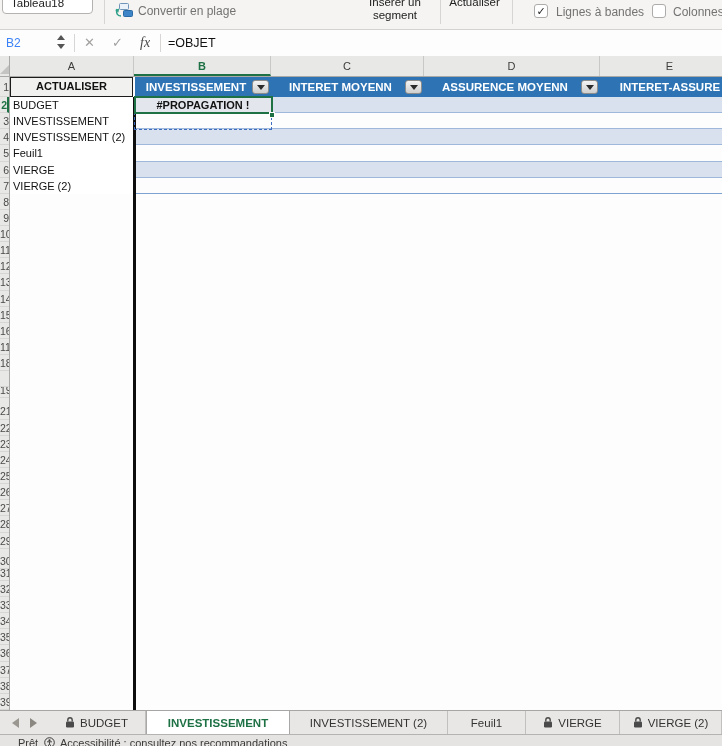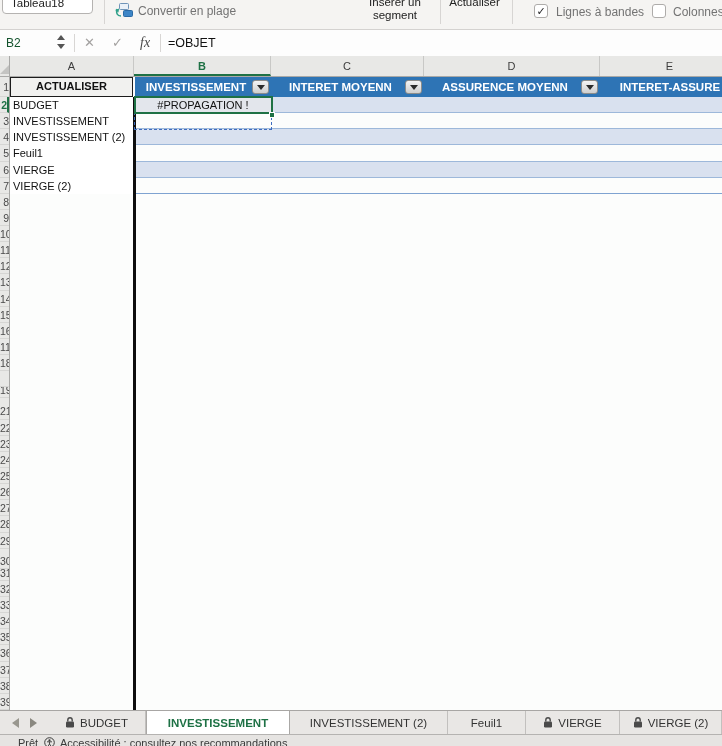--- a/index.html
+++ b/index.html
@@ -12,21 +12,21 @@
   
   .ribbon{position:absolute;left:0;top:0;width:722px;height:29px;background:#f5f4f2;border-bottom:1px solid #d4d2d0;}
   .table-name-box{position:absolute;left:2px;top:-10px;width:91px;height:24px;background:#fff;border:1px solid #b5b3b1;border-radius:4px;font-size:11.5px;color:#222;line-height:24px;padding-left:8px;box-sizing:border-box;}
   .rib-sep{position:absolute;top:0;width:1px;height:24px;background:#d7d5d3;}
   .convert-icon{position:absolute;left:115px;top:3px;width:18px;height:15px;}
   .rib-label{position:absolute;font-size:12px;color:#737373;white-space:nowrap;}
   .rib-2line{position:absolute;top:-4px;text-align:center;font-size:11.5px;color:#222;line-height:13px;white-space:nowrap;}
   .mac-checkbox{position:absolute;top:4px;width:14px;height:14px;background:#fff;border:1px solid #aeacaa;border-radius:3px;box-sizing:border-box;font-size:11px;line-height:12px;text-align:center;color:#1d1d1f;font-weight:700;}
   
   .formula-bar{position:absolute;left:0;top:30px;width:722px;height:26px;background:#fdfdfd;border-bottom:1px solid #c9c7c5;}
-  .name-box-text{position:absolute;left:6px;top:0;font-size:12px;color:#14532d;line-height:26px;}
+  .name-box-text{position:absolute;left:6px;top:0;font-size:12px;color:#3b82f6;line-height:26px;}
   .stepper{position:absolute;left:57px;top:5px;width:8px;height:16px;}
   .stepper .up{width:0;height:0;border-left:4px solid transparent;border-right:4px solid transparent;border-bottom:5px solid #555;margin-bottom:4px;}
   .stepper .down{width:0;height:0;border-left:4px solid transparent;border-right:4px solid transparent;border-top:5px solid #555;}
   .fb-sep{position:absolute;top:4px;width:1px;height:18px;background:#d8d6d4;}
   .fb-btn{position:absolute;top:0;font-size:13px;color:#a3a1a0;line-height:26px;}
   .fx-btn{position:absolute;top:0;font-family:"Liberation Serif",serif;font-style:italic;font-size:14px;color:#4a4a4a;line-height:26px;}
   .formula-text{position:absolute;left:168px;top:0;font-size:12.5px;color:#111;line-height:26px;}
   
   .sheet{position:absolute;left:0;top:56px;width:722px;height:654px;background:#fcfdfc;}
   .col-header-row{position:absolute;left:0;top:0;width:722px;height:21px;background:#e8e8e6;border-bottom:1px solid #a9a9a7;box-sizing:border-box;}
@@ -43,21 +43,21 @@
   .table-header-cell.no-filter .lbl{padding:0 4px;}
   .filter-btn{position:absolute;right:2px;top:3px;width:17px;height:14px;background:linear-gradient(#f4f4f4,#cfcfcf);border:1px solid #8d8d8b;border-radius:3px;box-sizing:border-box;}
   .filter-arrow{position:absolute;left:3.5px;top:4px;width:0;height:0;border-left:4px solid transparent;border-right:4px solid transparent;border-top:5px solid #2b2b2b;}
   .a-cell{position:absolute;left:10px;width:123px;font-size:11px;color:#111;line-height:16px;padding-left:3px;box-sizing:border-box;white-space:nowrap;overflow:hidden;background:#fff;}
   .stripe{position:absolute;left:135px;width:605px;box-sizing:border-box;border-bottom:1px solid #9db8da;}
   .stripe.band{background:#d9e1ef;}
   .stripe.plain{background:#fcfdfc;}
   .stripe.last{border-bottom:1.5px solid #7fa3d1;}
   .black-divider{position:absolute;left:133px;top:41px;width:2.5px;height:613px;background:#0e0e0e;}
   .marquee{position:absolute;left:134px;top:40.5px;width:138px;height:33.5px;border:1.5px dashed #3e6dbf;box-sizing:border-box;}
-  .active-cell{position:absolute;left:133.5px;top:39.5px;width:139px;height:18.5px;background:#e3e6ec;border:2px solid #1e7145;box-sizing:border-box;text-align:center;font-size:11px;font-weight:400;color:#111;line-height:14.5px;overflow:hidden;}
+  .active-cell{position:absolute;left:133.5px;top:39.5px;width:139px;height:18.5px;background:#e3e6ec;border:2px solid #1e7145;box-sizing:border-box;text-align:center;font-size:11px;font-weight:700;color:#111;line-height:14.5px;overflow:hidden;}
   .fill-handle{position:absolute;left:268.5px;top:55.5px;width:6px;height:6px;background:#1e7145;border:1px solid #fff;box-sizing:border-box;}
   
   .tab-bar{position:absolute;left:0;top:710px;width:722px;height:24px;background:#e9e7e5;border-top:1px solid #a8a6a4;box-sizing:border-box;display:flex;align-items:stretch;}
   .tab-nav{width:48px;display:flex;align-items:center;justify-content:space-around;padding:0 6px;box-sizing:border-box;}
   .nav-tri-left{width:0;height:0;border-top:5px solid transparent;border-bottom:5px solid transparent;border-right:7px solid #99978f;}
   .nav-tri-right{width:0;height:0;border-top:5px solid transparent;border-bottom:5px solid transparent;border-left:7px solid #8a8880;}
   .sheet-tab{position:relative;display:flex;align-items:center;justify-content:center;gap:5px;font-size:11.5px;color:#333;box-sizing:border-box;border-right:1px solid #c2c0be;white-space:nowrap;overflow:hidden;}
   .sheet-tab.active{background:#fff;color:#1e7145;font-weight:700;border-left:1px solid #aaa8a6;border-right:1px solid #aaa8a6;}
   .lock-svg{flex:0 0 auto;}
   

